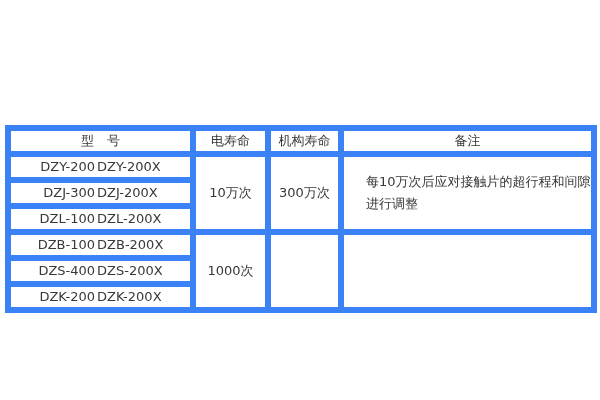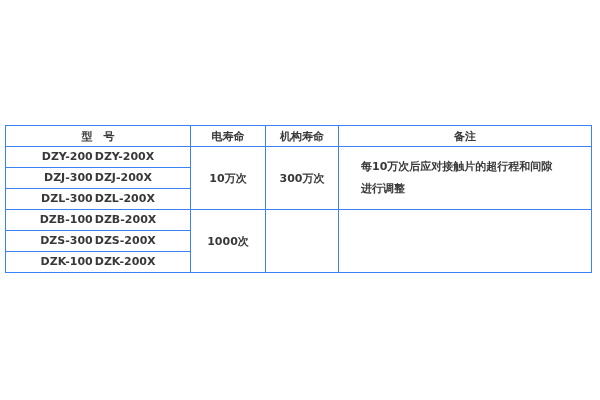--- a/index.html
+++ b/index.html
@@ -18,25 +18,25 @@
   table.spec-table {
     position: absolute;
     left: 5px;
     top: 125px;
     width: 586px;
     table-layout: fixed;
     border-collapse: collapse;
   }
   .spec-table th,
   .spec-table td {
-    border: 1px solid #3b82f6;
+    border: 6px solid #3b82f6;
     padding: 0;
     height: 20px;
-    font-size: 11px;
-    font-weight: bold;
+    font-size: 13px;
+    font-weight: normal;
     color: #383838;
     text-align: center;
     vertical-align: middle;
     overflow: hidden;
     white-space: nowrap;
   }
   .col-model      { width: 185px; }
   .col-elife      { width: 75px;  }
   .col-mlife      { width: 73px;  }
   .col-remarks    { width: 253px; }
@@ -96,21 +96,21 @@
         <td>
           <div class="model-pair">
             <span>DZJ-300</span>
             <span>DZJ-200X</span>
           </div>
         </td>
       </tr>
       <tr>
         <td>
           <div class="model-pair">
-            <span>DZL-300</span>
+            <span>DZL-100</span>
             <span>DZL-200X</span>
           </div>
         </td>
       </tr>
 
       <tr>
         <td>
           <div class="model-pair">
             <span>DZB-100</span>
             <span>DZB-200X</span>
@@ -119,28 +119,28 @@
         <td rowspan="3">1000次</td>
         <td rowspan="3"></td>
         <td rowspan="3" class="remarks-cell">
           <div class="remarks-line"></div>
           <div class="remarks-line"></div>
         </td>
       </tr>
       <tr>
         <td>
           <div class="model-pair">
-            <span>DZS-300</span>
+            <span>DZS-400</span>
             <span>DZS-200X</span>
           </div>
         </td>
       </tr>
       <tr>
         <td>
           <div class="model-pair">
-            <span>DZK-100</span>
+            <span>DZK-200</span>
             <span>DZK-200X</span>
           </div>
         </td>
       </tr>
     </tbody>
   </table>
 </div>
 
 </body></html>

